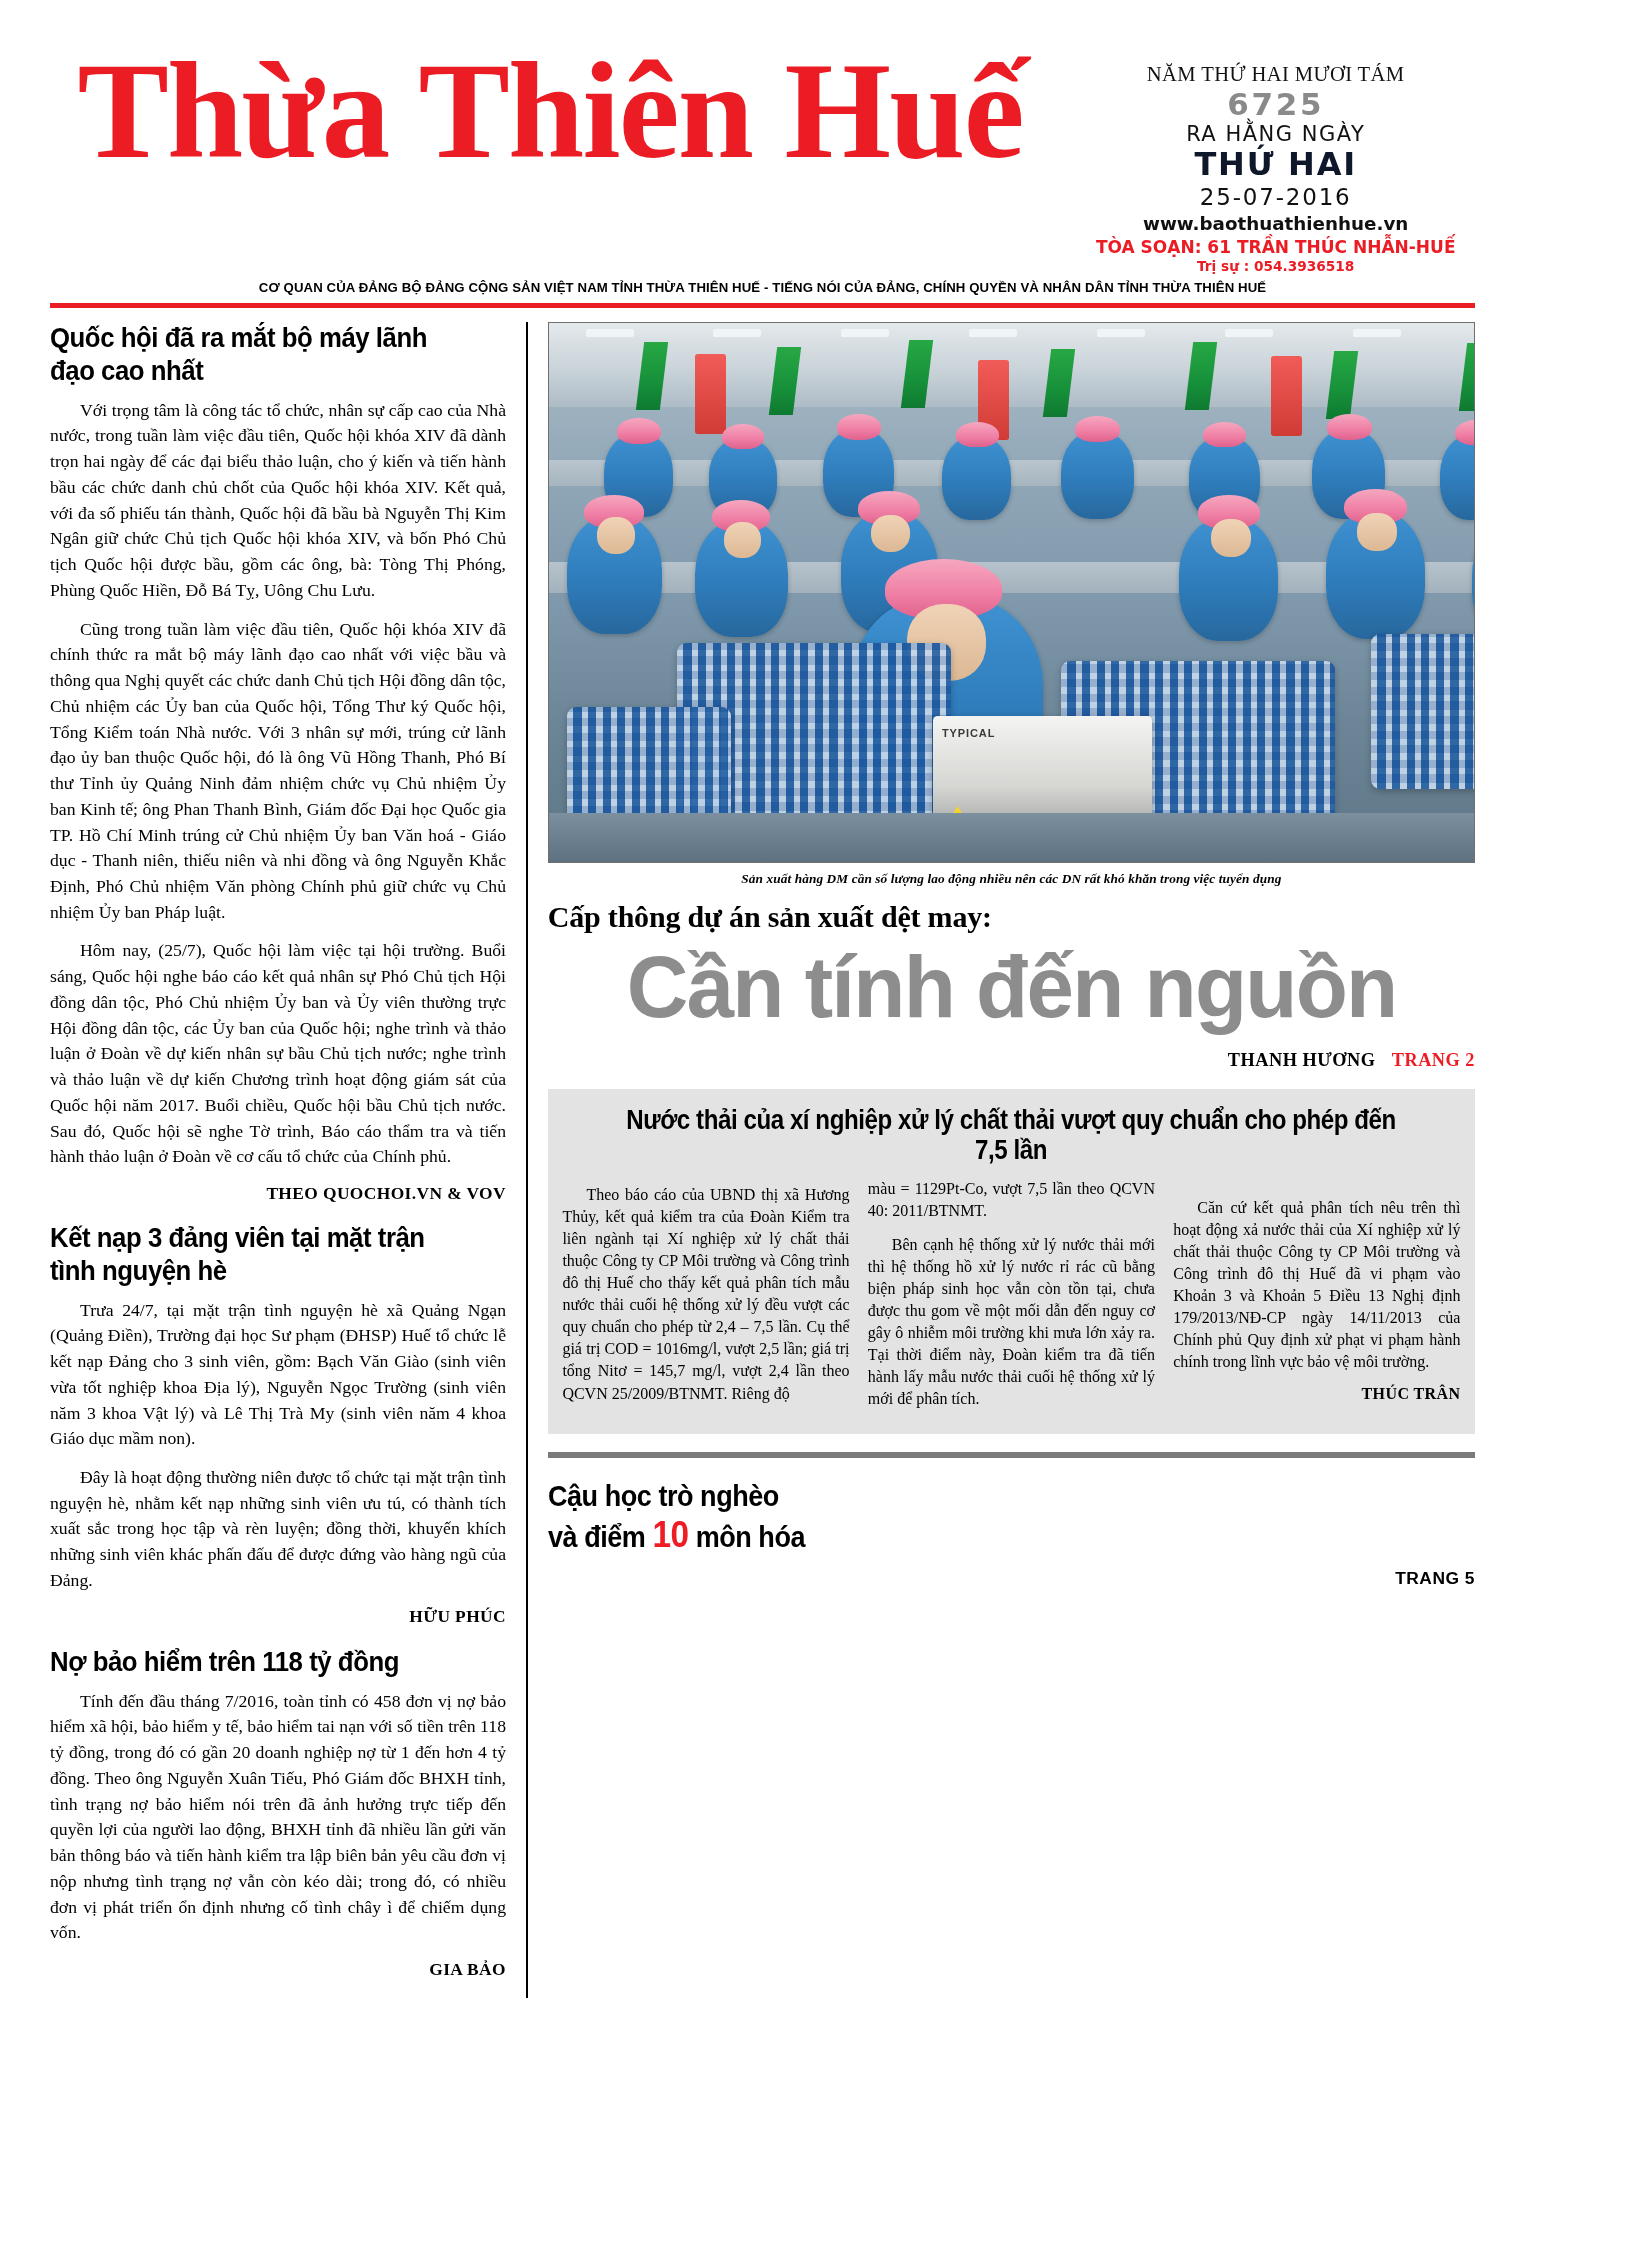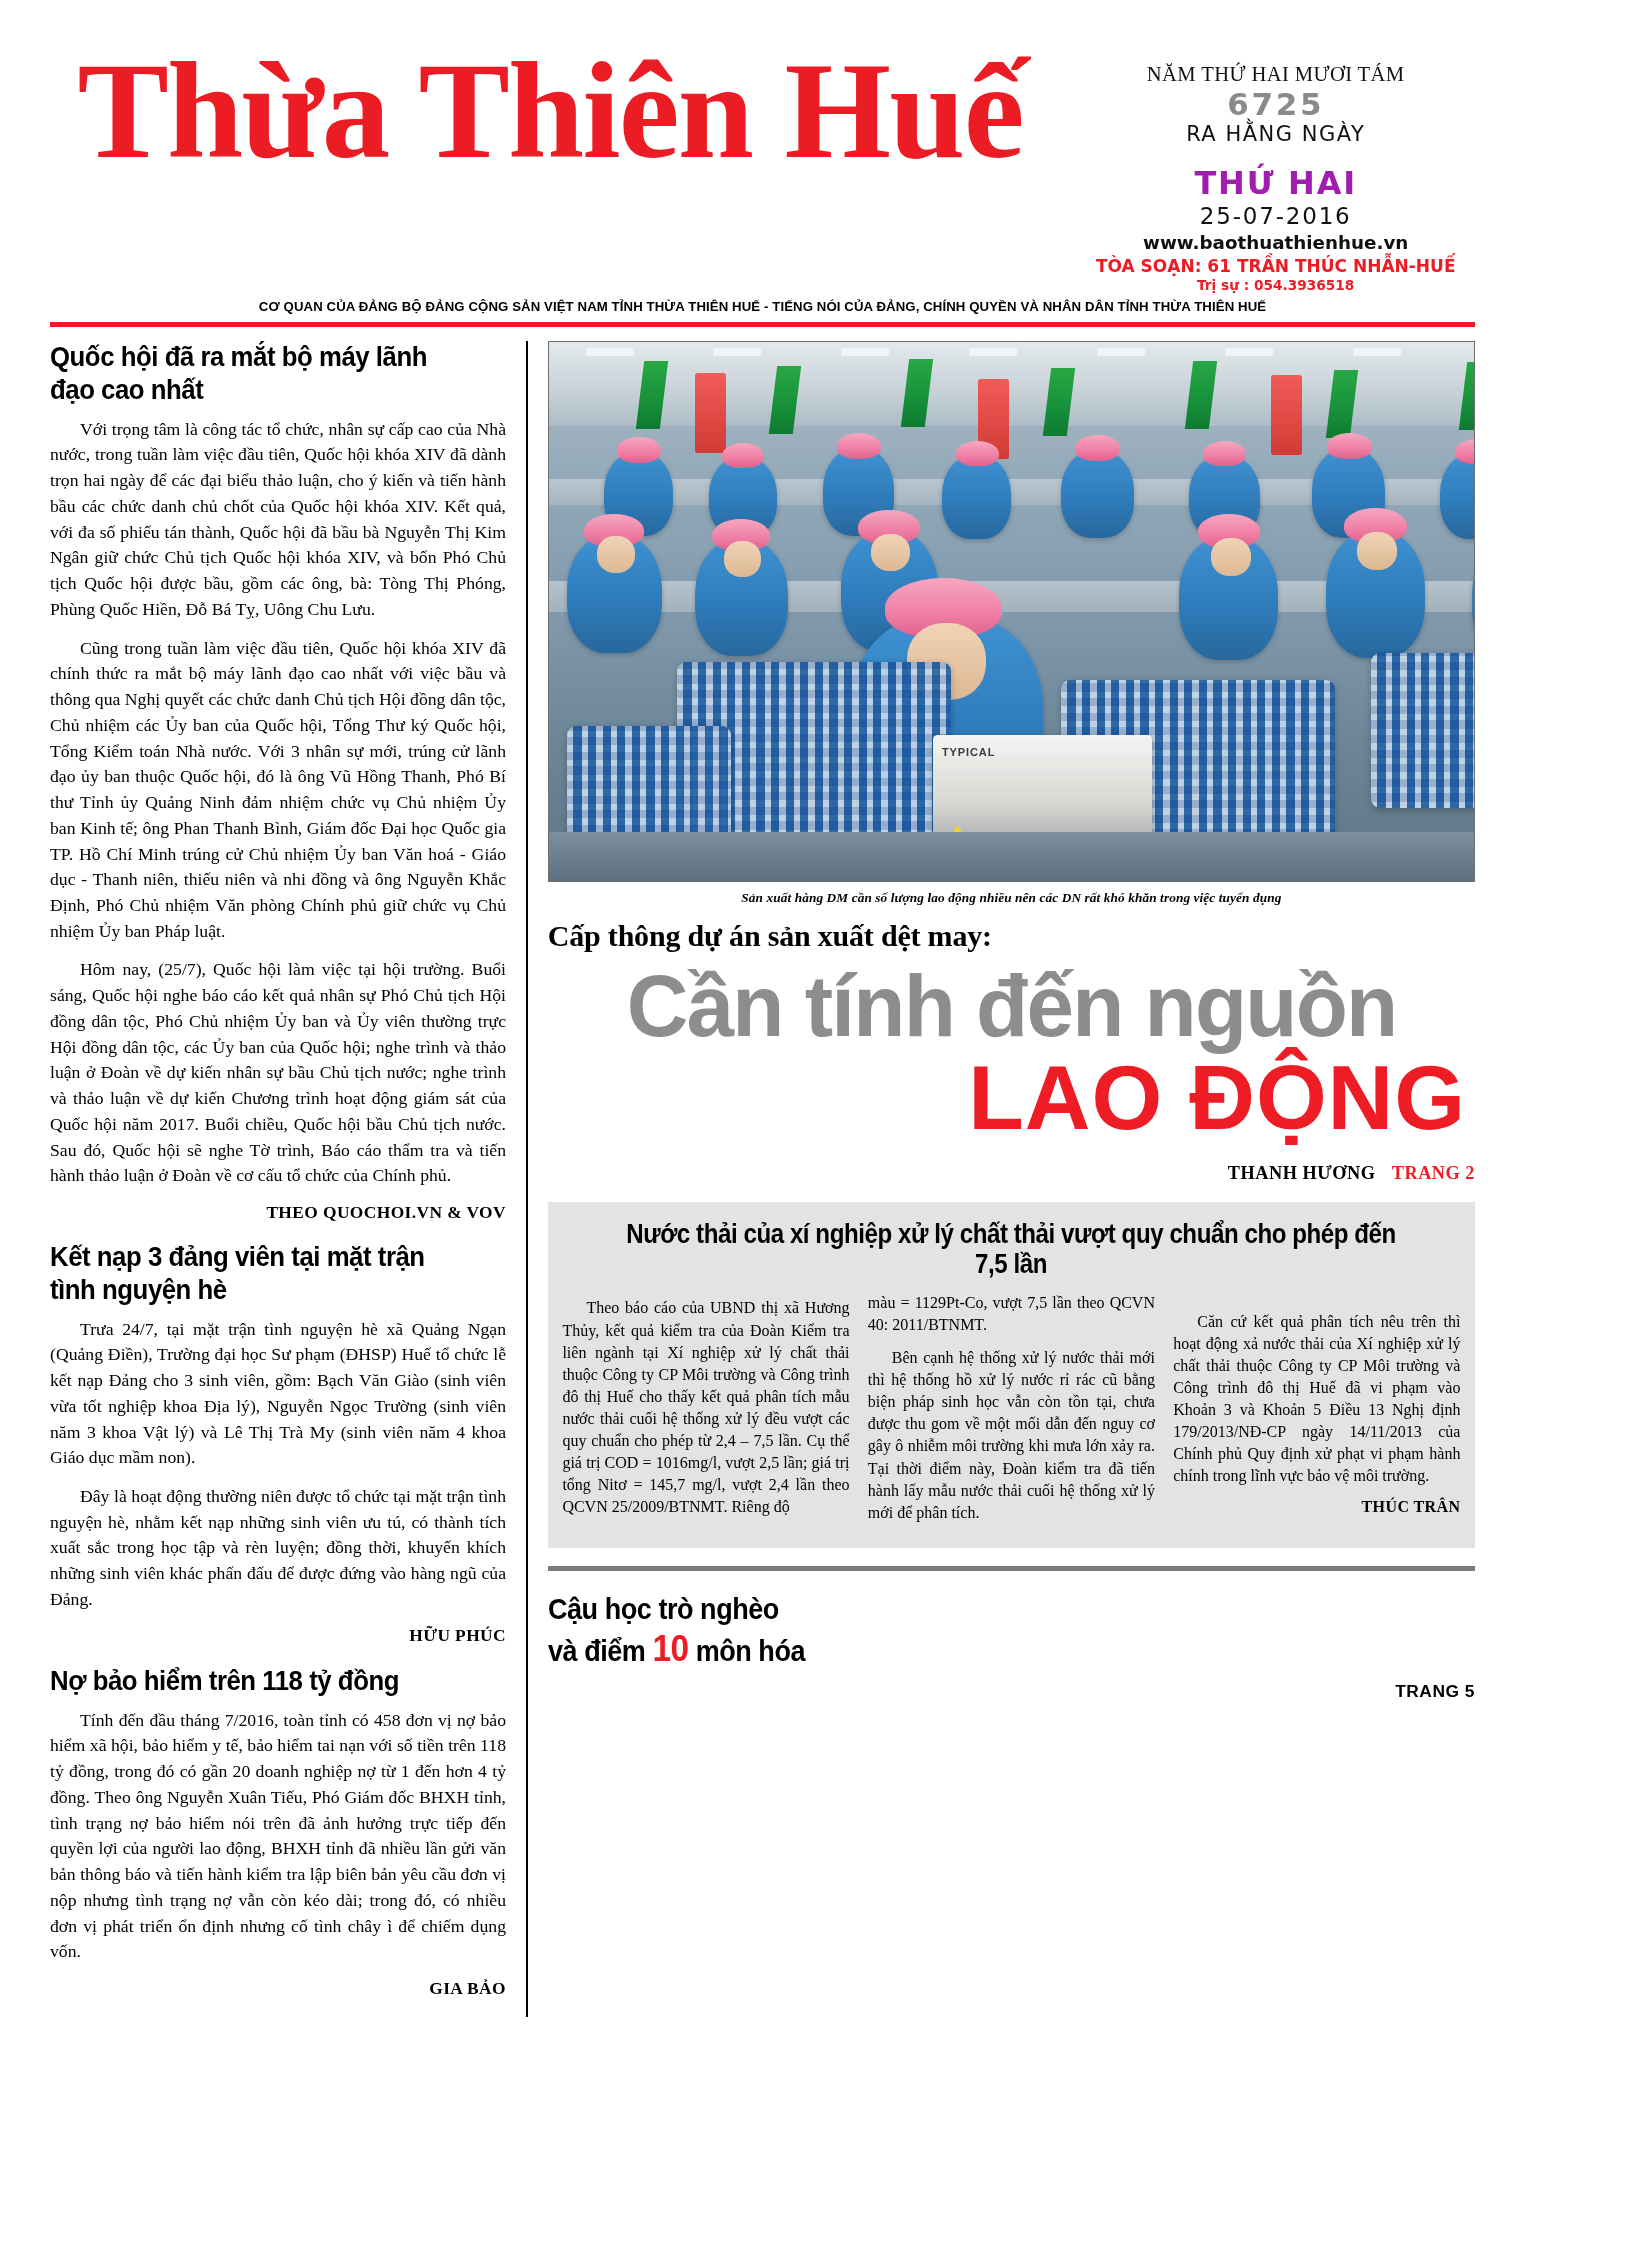--- a/index.html
+++ b/index.html
@@ -36,21 +36,21 @@
   .mi-issue{
     font-family:"DejaVu Sans", sans-serif;
     font-weight:bold;font-size:31px;color:#8a8a8a;letter-spacing:2.7px;line-height:1.1;margin-top:1.8px;
   }
   .mi-freq{
     font-family:"DejaVu Sans", sans-serif;
     font-size:21px;color:#111;letter-spacing:1.5px;margin-top:0.9px;
   }
   .mi-day{
     font-family:"DejaVu Sans", sans-serif;
-    font-weight:bold;font-size:32px;color:#a21caf;letter-spacing:1.8px;line-height:1.15;margin-top:19px;
+    font-weight:bold;font-size:32px;color:#0f172a;letter-spacing:1.8px;line-height:1.15;margin-top:0;
   }
   .mi-date{
     font-family:"DejaVu Sans", sans-serif;
     font-size:23px;color:#111;letter-spacing:1.8px;margin-top:0.9px;
   }
   .mi-web{
     font-family:"DejaVu Sans", sans-serif;
     font-weight:bold;font-size:18.3px;color:#111;letter-spacing:0px;margin-top:2.7px;text-align:center;
   }
   .mi-office{
@@ -365,21 +365,20 @@
           </div>
           <div class="bag" style="left:969px;top:365px;width:101px;height:137px;"></div>
           <div class="floor"></div>
         </div>
         <div class="caption">Sản xuất hàng DM cần số lượng lao động nhiều nên các DN rất khó khăn trong việc tuyển dụng</div>
       </div>
 
       <div>
         <div class="kicker">Cấp thông dự án sản xuất dệt may:</div>
         <div class="big-gray">Cần tính đến nguồn</div>
-        <div class="big-red">LAO ĐỘNG</div>
         <div class="feature-by">
           <span>THANH HƯƠNG</span><span class="page-ref">TRANG 2</span>
         </div>
       </div>
 
       <div class="box-art">
         <div class="box-title">Nước thải của xí nghiệp xử lý chất thải vượt quy chuẩn cho phép đến 7,5 lần</div>
         <div class="box-cols">
           <div class="box-col">
             <p class="box-p">Theo báo cáo của UBND thị xã Hương Thủy, kết quả kiểm tra của Đoàn Kiểm tra liên ngành tại Xí nghiệp xử lý chất thải thuộc Công ty CP Môi trường và Công trình đô thị Huế cho thấy kết quả phân tích mẫu nước thải cuối hệ thống xử lý đều vượt các quy chuẩn cho phép từ 2,4 – 7,5 lần. Cụ thể giá trị COD = 1016mg/l, vượt 2,5 lần; giá trị tổng Nitơ = 145,7 mg/l, vượt 2,4 lần theo QCVN 25/2009/BTNMT. Riêng độ</p>

